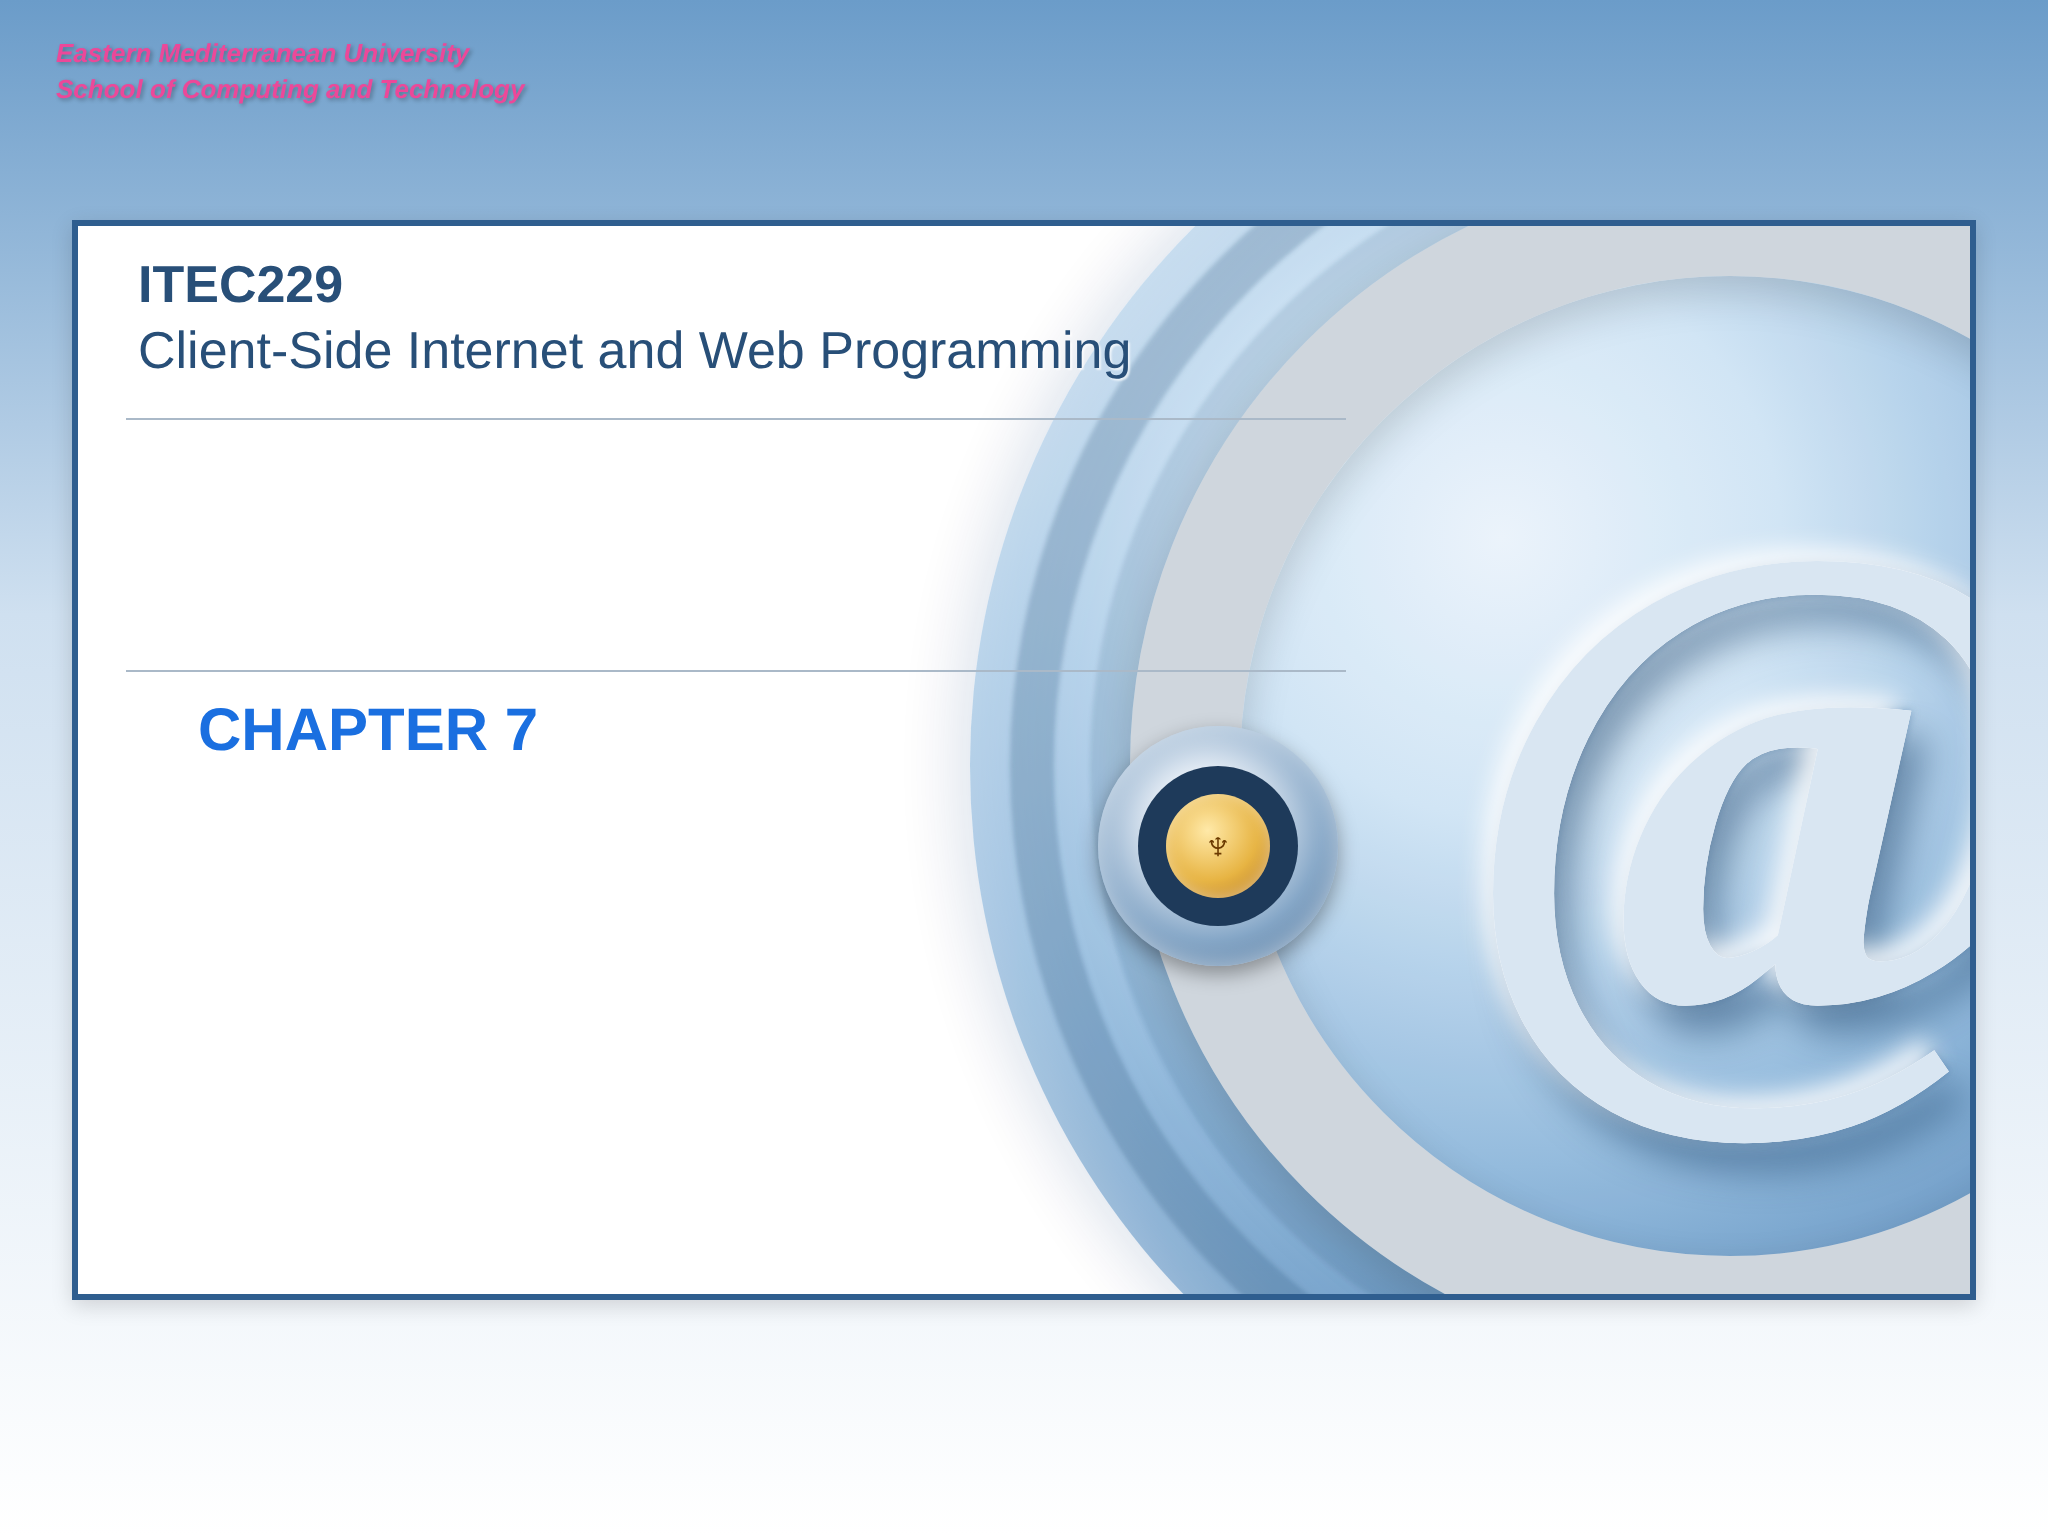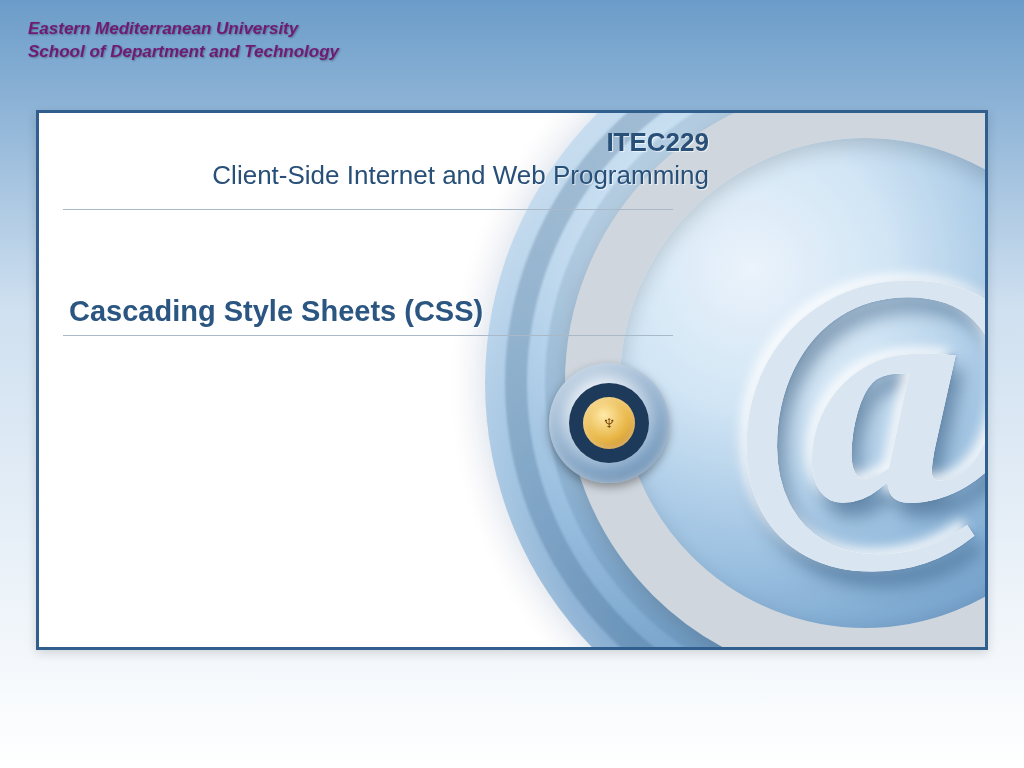--- a/index.html
+++ b/index.html
@@ -6,24 +6,24 @@
   body {
     width: 1024px;
     height: 768px;
     background: linear-gradient(to bottom, #6b9cc9 0%, #cfe0f0 40%, #ffffff 100%);
     font-family: Verdana, Arial, sans-serif;
     position: relative;
     overflow: hidden;
   }
   .header {
     padding: 18px 0 0 28px;
-    color: #701a75;
+    color: #ec4899;
     font-weight: bold;
     font-style: italic;
-    font-size: 17px;
+    font-size: 13px;
     line-height: 1.35;
     text-shadow: 1px 1px 2px rgba(0,0,0,0.3);
   }
   .card {
     position: absolute;
     left: 36px;
     top: 110px;
     width: 952px;
     height: 540px;
     background: #fff;
@@ -117,21 +117,21 @@
     font-size: 22px;
     color: #6b3a00;
     font-weight: bold;
     box-shadow: inset 0 0 8px rgba(255,255,255,0.5);
   }
   .course-block {
     position: absolute;
     left: 30px;
     top: 14px;
     width: 640px;
-    text-align: right;
+    text-align: left;
   }
   .course-code {
     font-size: 26px;
     font-weight: bold;
     color: #284f78;
     text-shadow: 1px 1px 1px rgba(255,255,255,0.7);
   }
   .course-name {
     font-size: 26px;
     font-weight: normal;
@@ -171,45 +171,45 @@
     font-size: 30px;
     font-weight: bold;
     color: #1a6fe0;
   }
 </style>
 </head>
 <body>
 
 <div class="header">
   <div>Eastern Mediterranean University</div>
-  <div>School of Department and Technology</div>
+  <div>School of Computing and Technology</div>
 </div>
 
 <div class="card">
 
   <div class="orb">
     <div class="binary-band"></div>
     <div class="binary-band b2"></div>
   </div>
 
   <div class="ring-gray"></div>
 
   <div class="at-symbol">@</div>
 
   <div class="course-block">
     <div class="course-code">ITEC229</div>
     <div class="course-name">Client-Side Internet and Web Programming</div>
   </div>
 
   <div class="hr1"></div>
 
-  <div class="topic-title">Cascading Style Sheets (CSS)</div>
 
   <div class="hr2"></div>
 
+  <div class="chapter">CHAPTER 7</div>
 
   <div class="seal">
     <div class="inner">
       <div class="emblem">♆</div>
     </div>
   </div>
 
 </div>
 
 </body></html>

